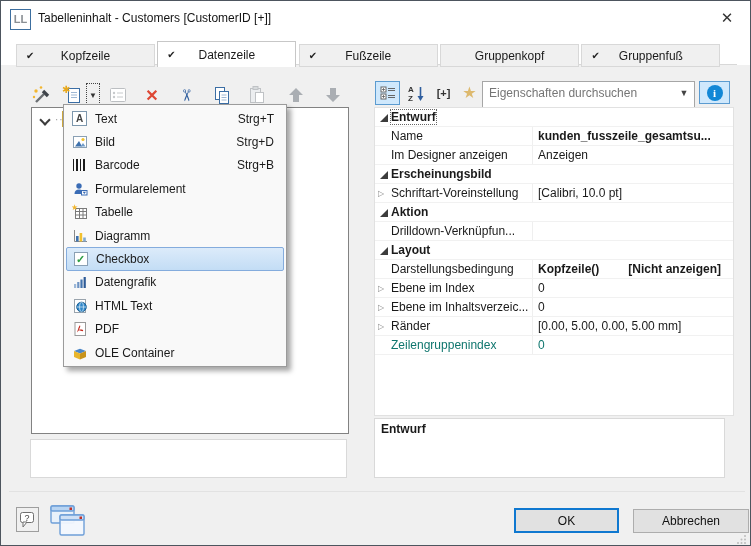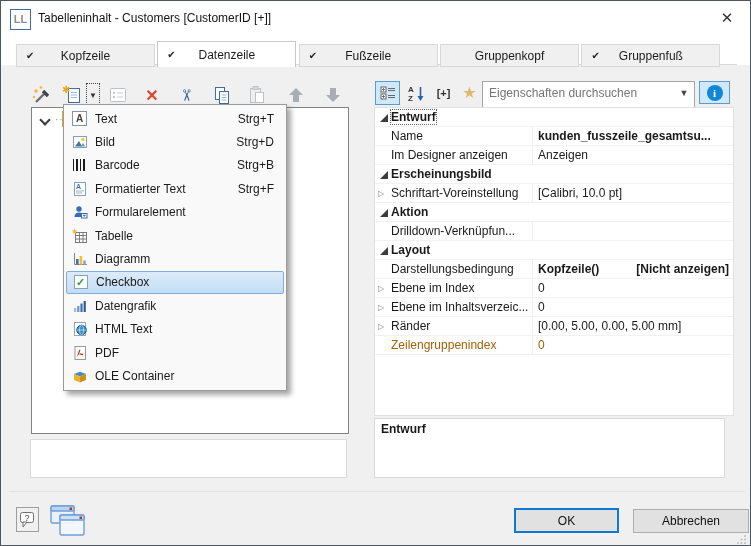--- a/index.html
+++ b/index.html
@@ -60,22 +60,22 @@
   .prop-grid { position:absolute; left:373px; top:106px; width:360px; height:309px; background:#fff; border:1px solid #e1e1e1; }
   .pg-row { position:relative; height:19px; line-height:18px; border-bottom:1px solid #f1f1f1; display:flex; }
   .pg-row .pg-label { padding-left:16px; width:157px; flex:0 0 157px; overflow:hidden; white-space:nowrap; }
   .pg-row .pg-value { border-left:1px solid #efefef; padding-left:5px; flex:1; overflow:hidden; white-space:nowrap; }
   .pg-row.cat { font-weight:bold; }
   .pg-row.cat .pg-label { width:auto; flex:1; }
   .cat-tri { position:absolute; left:5px; top:6px; width:0; height:0; border-bottom:8px solid #3c3c3c; border-left:8px solid transparent; }
   .exp-tri { position:absolute; left:3px; top:0; color:#8a8a8a; font-size:8px; line-height:19px; }
   .pg-row.focused .pg-label span { outline:1px dotted #666; }
   .pg-row .bold { font-weight:bold; }
-  .pg-row.disabled { color:#a16207; }
-  .pg-value .v2 { float:right; padding-right:4px; font-weight:bold; }
+  .pg-row.disabled { color:#0f766e; }
+  .pg-value .v2 { float:right; padding-right:12px; font-weight:bold; }
 
   .desc-panel { position:absolute; left:373px; top:417px; width:351px; height:60px; background:#fff; border:1px solid #d9d9d9; padding:3px 6px; }
   .desc-title { font-weight:bold; }
 
   .footer-sep { position:absolute; left:8px; top:490px; width:736px; height:1px; background:#e2e2e2; }
 
   
   .help-btn { position:absolute; left:15px; top:506px; width:23px; height:25px; background:#f0f0f0; border:1px solid #9e9e9e; display:flex; align-items:center; justify-content:center; }
   .win-icon { position:absolute; left:47px; top:501px; }
   .btn { position:absolute; height:25px; background:#e1e1e1; text-align:center; line-height:22px; font-size:12px; color:#111; }
@@ -210,32 +210,20 @@
       </span>
       <span class="mi-label">Bild</span>
       <span class="mi-shortcut">Strg+D</span>
     </div>
     <div class="menu-item">
       <span class="mi-icon">
           <span class="ic-barcode"></span>
         </span>
       <span class="mi-label">Barcode</span>
       <span class="mi-shortcut">Strg+B</span>
-    </div>
-    <div class="menu-item">
-      <span class="mi-icon">
-        <svg width="16" height="16" viewBox="0 0 16 16">
-            <rect x="2.5" y="1.5" width="11" height="13" fill="#fff" stroke="#8aa0b4"></rect>
-            <text x="4" y="8" font-size="7" font-weight="bold" fill="#3f72ad">A</text>
-            <line x1="4" y1="10" x2="12" y2="10" stroke="#9fb0c0"></line>
-            <line x1="4" y1="12" x2="10" y2="12" stroke="#9fb0c0"></line>
-          </svg>
-      </span>
-      <span class="mi-label">Formatierter Text</span>
-      <span class="mi-shortcut">Strg+F</span>
     </div>
     <div class="menu-item">
       <span class="mi-icon">
         <svg width="16" height="16" viewBox="0 0 16 16">
             <circle cx="7" cy="5" r="2.7" fill="#3a6cb5"></circle>
             <path d="M2.5 13 Q2.5 8.5 7 8.5 Q11.5 8.5 11.5 13 Z" fill="#3a6cb5"></path>
             <rect x="9.5" y="9.5" width="5.5" height="4.5" fill="#fff" stroke="#3a6cb5"></rect>
             <polygon points="10.6,10.8 14,10.8 12.3,13" fill="#3a6cb5"></polygon>
           </svg>
       </span>

